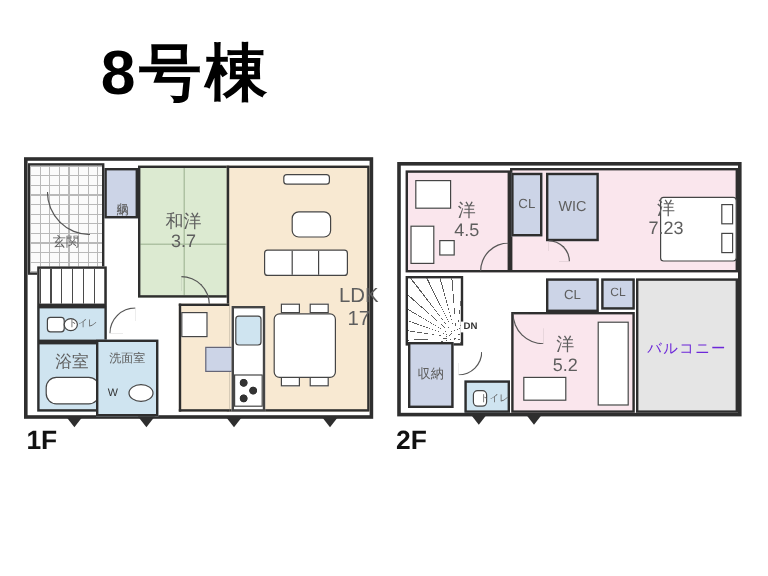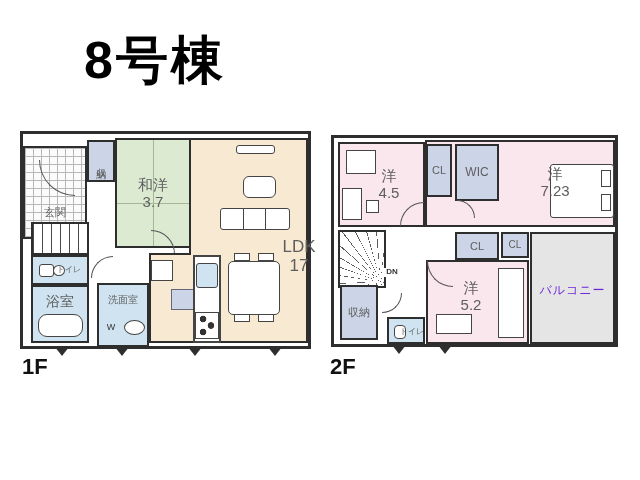--- a/index.html
+++ b/index.html
@@ -73,21 +73,21 @@
   }
   .vtext{writing-mode:vertical-rl;letter-spacing:1px;}
 </style>
 </head>
 <body>
 
 <div class="title">8号棟</div>
 
 <div class="plan" id="floor1" style="left:20px;top:131px;width:291px;height:218px;">
 
-  <div class="room tiles" style="left:0;top:12px;width:64px;height:93px;">
+  <div class="room tiles" style="left:0;top:2px;width:64px;height:93px;">
     <div class="lbl" style="left:8px;top:58px;width:44px;font-size:11px;">玄関</div>
   </div>
   <div class="arc bl" style="left:16px;top:26px;width:36px;height:36px;"></div>
 
   <div class="room lav" style="left:64px;top:6px;width:28px;height:42px;">
     <div class="center-lbl vtext" style="font-size:10px;">収納</div>
   </div>
 
   <div class="room green tatami" style="left:92px;top:4px;width:76px;height:110px;">
     <div class="center-lbl" style="font-size:15px;">
@@ -111,21 +111,21 @@
     <div class="furn" style="left:6px;top:7px;width:15px;height:13px;border-radius:3px;"></div>
     <div class="furn" style="left:20px;top:8px;width:12px;height:11px;border-radius:50%;"></div>
     <div class="lbl" style="left:16px;top:9px;width:40px;font-size:8px;">トイレ</div>
   </div>
 
   <div class="room blue" style="left:8px;top:151px;width:58px;height:58px;">
     <div class="lbl" style="left:0;top:7px;width:100%;font-size:14px;">浴室</div>
     <div class="furn" style="left:5px;top:27px;width:45px;height:23px;border-radius:9px;"></div>
   </div>
 
-  <div class="room blue" style="left:74px;top:149px;width:52px;height:64px;">
+  <div class="room blue" style="left:57px;top:149px;width:52px;height:64px;">
     <div class="lbl" style="left:0;top:9px;width:100%;font-size:10px;">洗面室</div>
     <div class="lbl" style="left:6px;top:38px;width:12px;font-size:9px;color:#333;">W</div>
     <div class="furn" style="left:25px;top:35px;width:21px;height:15px;border-radius:50%;"></div>
   </div>
 
   <div class="furn" style="left:128px;top:126px;width:22px;height:21px;z-index:3;"></div>
   <div style="position:absolute;left:148px;top:155px;width:23px;height:21px;background:var(--closet-lavender,#ccd4e7);border:1px solid #667;box-sizing:border-box;z-index:3;"></div>
   <div class="furn" style="left:170px;top:121px;width:28px;height:88px;border-width:2px;z-index:3;"></div>
   <div style="position:absolute;left:173px;top:129px;width:22px;height:25px;background:var(--room-blue,#cfe4f0);border:1px solid #444;border-radius:3px;box-sizing:border-box;z-index:4;"></div>
   <div class="furn stove" style="left:172px;top:178px;width:24px;height:27px;border-width:1px;z-index:4;"></div>

